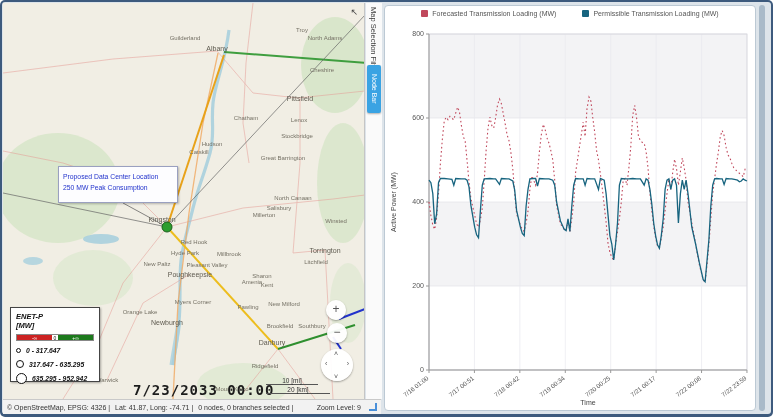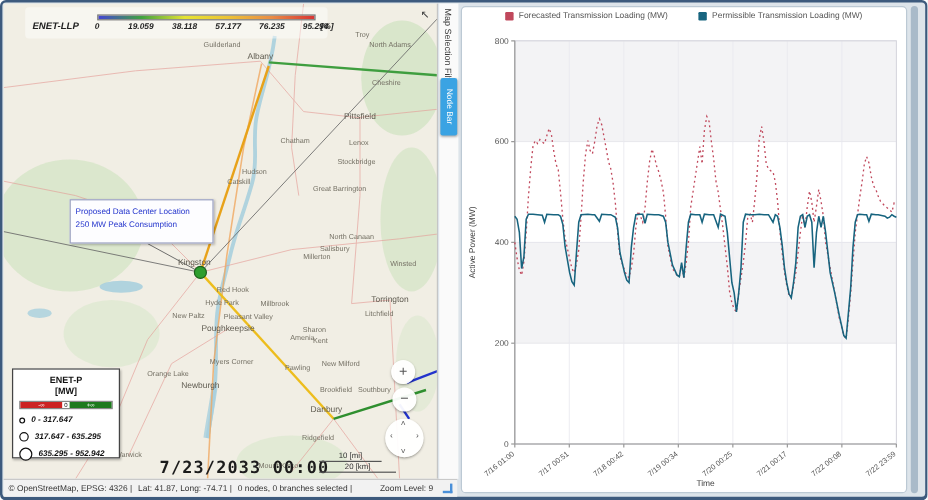--- a/index.html
+++ b/index.html
@@ -17,21 +17,21 @@
   .grad-label{position:absolute;left:6px;top:11px;font-size:8px;font-weight:bold;font-style:italic;color:#222;}
   .grad-bar{position:absolute;left:60px;top:6px;width:182px;height:5px;border:0.5px solid #777;
     background:linear-gradient(to right,#4444d4 0%,#3fa33f 20%,#e6e432 40%,#ecc335 60%,#ea8d45 80%,#d93434 100%);}
   .grad-tick{position:absolute;top:13px;font-size:7px;font-weight:bold;font-style:italic;color:#222;transform:translateX(-50%);}
   .grad-unit{position:absolute;top:13px;left:246px;font-size:7px;font-weight:bold;font-style:italic;color:#222;}
 
   .callout{position:absolute;left:55px;top:163px;width:120px;height:37px;background:#fdfdff;border:1px solid #9aa0c0;box-shadow:1px 1px 2px rgba(0,0,0,.25);padding:5px 4px;}
   .callout div{font-size:6.8px;color:#2233cc;line-height:1.6;white-space:nowrap;}
 
   .size-legend{position:absolute;left:7px;top:304px;width:90px;height:75px;background:#fff;border:1px solid #444;box-shadow:1px 1px 2px rgba(0,0,0,.3);padding:4px 5px;}
-  .size-title{font-size:7.5px;font-weight:bold;color:#111;line-height:1.25;text-align:center;}
+  .size-title{font-size:7.5px;font-weight:bold;font-style:italic;color:#111;line-height:1.25;}
   .size-bar{display:flex;height:7px;margin:3px 0 4px 0;border:0.5px solid #888;}
   .size-bar .neg{flex:1;background:#cc2222;color:#fff;font-size:5px;text-align:center;line-height:6px;}
   .size-bar .pos{flex:1;background:#1d7a1d;color:#fff;font-size:5px;text-align:center;line-height:6px;}
   .size-bar .zero{width:6px;background:#fff;color:#111;font-size:5px;text-align:center;line-height:6px;}
   .size-row{display:flex;align-items:center;margin-bottom:3px;height:11px;}
   .size-row .ring{border:1px solid #111;border-radius:50%;background:#fff;margin-right:5px;flex:0 0 auto;}
   .size-row .lbl{font-size:6.8px;font-weight:bold;font-style:italic;color:#111;white-space:nowrap;}
 
   .clock{position:absolute;left:130px;top:379px;font-family:"DejaVu Sans Mono",monospace;font-weight:bold;font-size:14px;letter-spacing:1px;color:#1c1c1c;white-space:nowrap;}
   .scalebars{position:absolute;right:6px;top:374px;width:120px;}
@@ -150,33 +150,20 @@
           <span class="city" style="left: 281px; top: 301px;">New Milford</span>
           <span class="city" style="left: 309px; top: 323px;">Southbury</span>
           <span class="city" style="left: 264px; top: 282px;">Kent</span>
           <span class="city" style="left: 259px; top: 273px;">Sharon</span>
           <span class="city" style="left: 249px; top: 279px;">Amenia</span>
           <span class="city" style="left: 245px; top: 304px;">Pawling</span>
           <span class="city" style="left: 229px; top: 386px;">Mount Kisco</span>
           <span class="city" style="left: 104px; top: 377px;">Warwick</span>
         </div>
 
-      <div class="grad-legend">
-        <div class="grad-label">ENET-LLP</div>
-        <div class="grad-bar"></div>
-        <div id="grad-ticks">
-            <div class="grad-tick" style="left: 60px;">0</div>
-            <div class="grad-tick" style="left: 96.4px;">19.059</div>
-            <div class="grad-tick" style="left: 132.8px;">38.118</div>
-            <div class="grad-tick" style="left: 169.2px;">57.177</div>
-            <div class="grad-tick" style="left: 205.6px;">76.235</div>
-            <div class="grad-tick" style="left: 242px;">95.294</div>
-          </div>
-        <div class="grad-unit">[%]</div>
-      </div>
 
       <div class="collapse-icon">↖</div>
 
       <div class="callout">
         <div>Proposed Data Center Location</div>
         <div>250 MW Peak Consumption</div>
       </div>
 
       <div class="size-legend">
         <div class="size-title">ENET-P</div>

